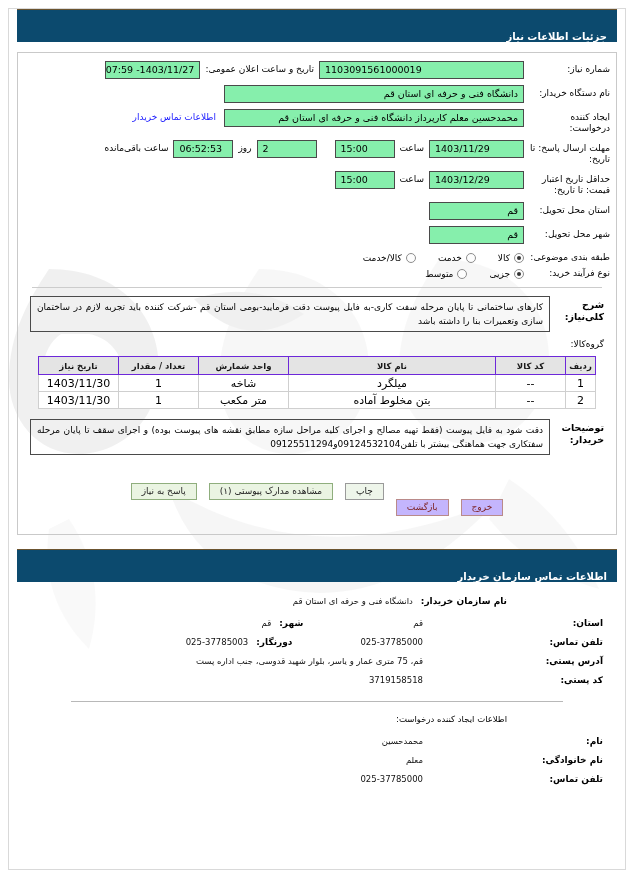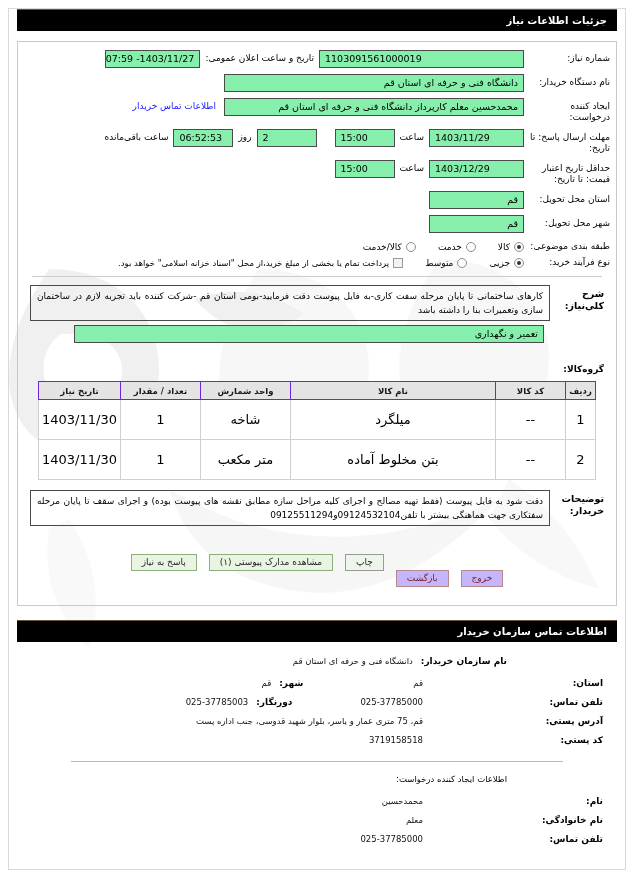--- a/index.html
+++ b/index.html
@@ -33,27 +33,27 @@
     width: 618px; height: 420px;
     opacity: .30;
     pointer-events: none;
     z-index: 0;
   }
 
   .content { position: relative; z-index: 2; }
 
   
   .band {
-    background: #000000;
+    background: #0c4a6e;
     color: #ffffff;
     font-size: 10px;
     font-weight: bold;
     height: 22px;
     line-height: 22px;
-    padding: 0 10px;
+    padding: 16px 10px;
     margin: 0 8px;
     text-align: right;
     border-top: 1px solid #6b5430;
   }
 
   
   .card {
     margin: 10px 8px 0 8px;
     border: 1px solid #c9c9c9;
     background: transparent;
@@ -207,23 +207,23 @@
     height: 18px;
     font-weight: bold;
     font-size: 8.5px;
     color: #1a1a1a;
     padding: 0 3px;
   }
   table.goods td {
     border: 1px solid #cfcfcf;
     height: 17px;
     text-align: center;
-    font-size: 13px;
+    font-size: 11px;
     background: #ffffff;
-    padding: 12px 3px;
+    padding: 0 3px;
   }
   .col-radif { width: 30px; }
   .col-code  { width: 70px; }
   .col-unit  { width: 90px; }
   .col-qty   { width: 80px; }
   .col-date  { width: 80px; }
 
   
   .btnbar {
     display: flex;
@@ -383,38 +383,33 @@
         <div class="flabel">نوع فرآیند خرید:</div>
         <div style="display:flex;align-items:center;">
           <span class="ritem">
             <span class="radio on"></span>
             <span>جزیی</span>
           </span>
           <span class="ritem">
             <span class="radio"></span>
             <span>متوسط</span>
           </span>
-          <span class="ritem">
-            <span class="cbox"></span>
-            <span class="note">پرداخت تمام یا بخشی از مبلغ خرید،از محل "اسناد خزانه اسلامی" خواهد بود.</span>
-          </span>
         </div>
       </div>
 
       <hr class="sep">
 
       <div class="desc-row">
         <div class="desc-label">شرح کلی‌نیاز:</div>
         <div class="desc-box">کارهای ساختمانی تا پایان مرحله سفت کاری-به فایل پیوست دقت فرمایید-بومی استان قم -شرکت کننده باید تجربه لازم در ساختمان سازی وتعمیرات بنا را داشته باشد</div>
       </div>
 
 
       <div class="frow" style="margin-right:6px;">
-        <div class="flabel" style="width:60px;min-width:60px;font-weight:bold;margin-top:36px;">گروه‌کالا:</div>
-        <div class="fbox rtl-text" style="width:470px;">تعمیر و نگهداری</div>
+        <div class="flabel" style="width:60px;min-width:60px;font-weight:normal;">گروه‌کالا:</div>
       </div>
 
       <div class="tbl-wrap">
         <table class="goods">
           <thead>
             <tr>
               <th class="col-radif">ردیف</th>
               <th class="col-code">کد کالا</th>
               <th>نام کالا</th>
               <th class="col-unit">واحد شمارش</th>

